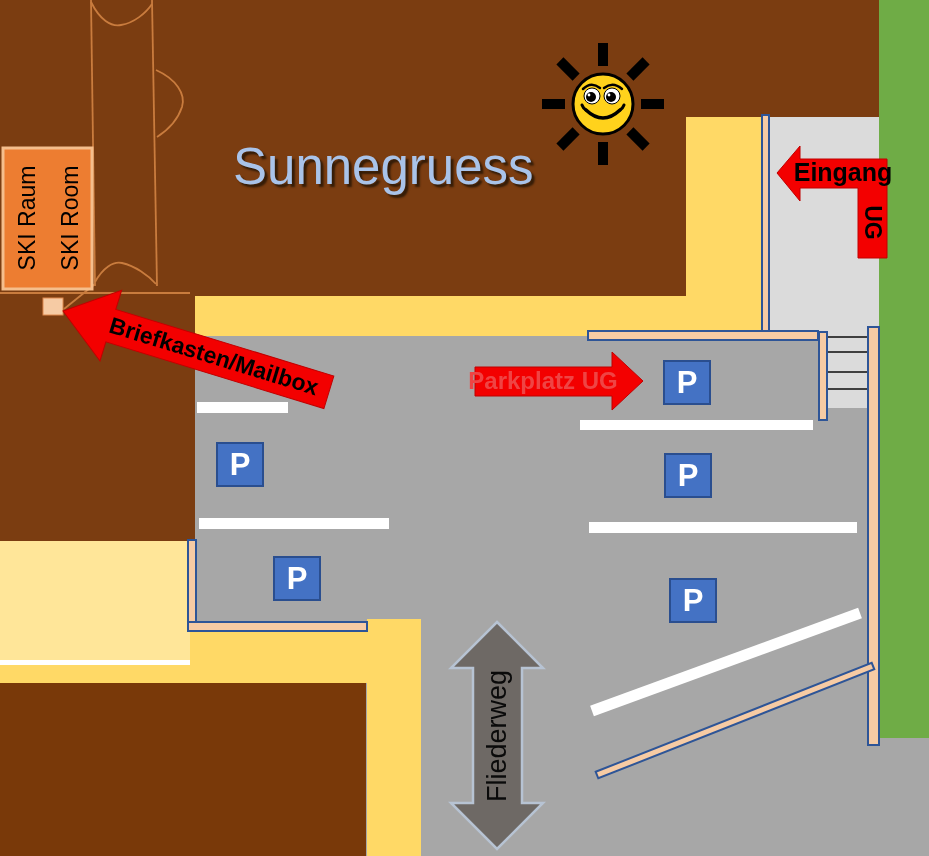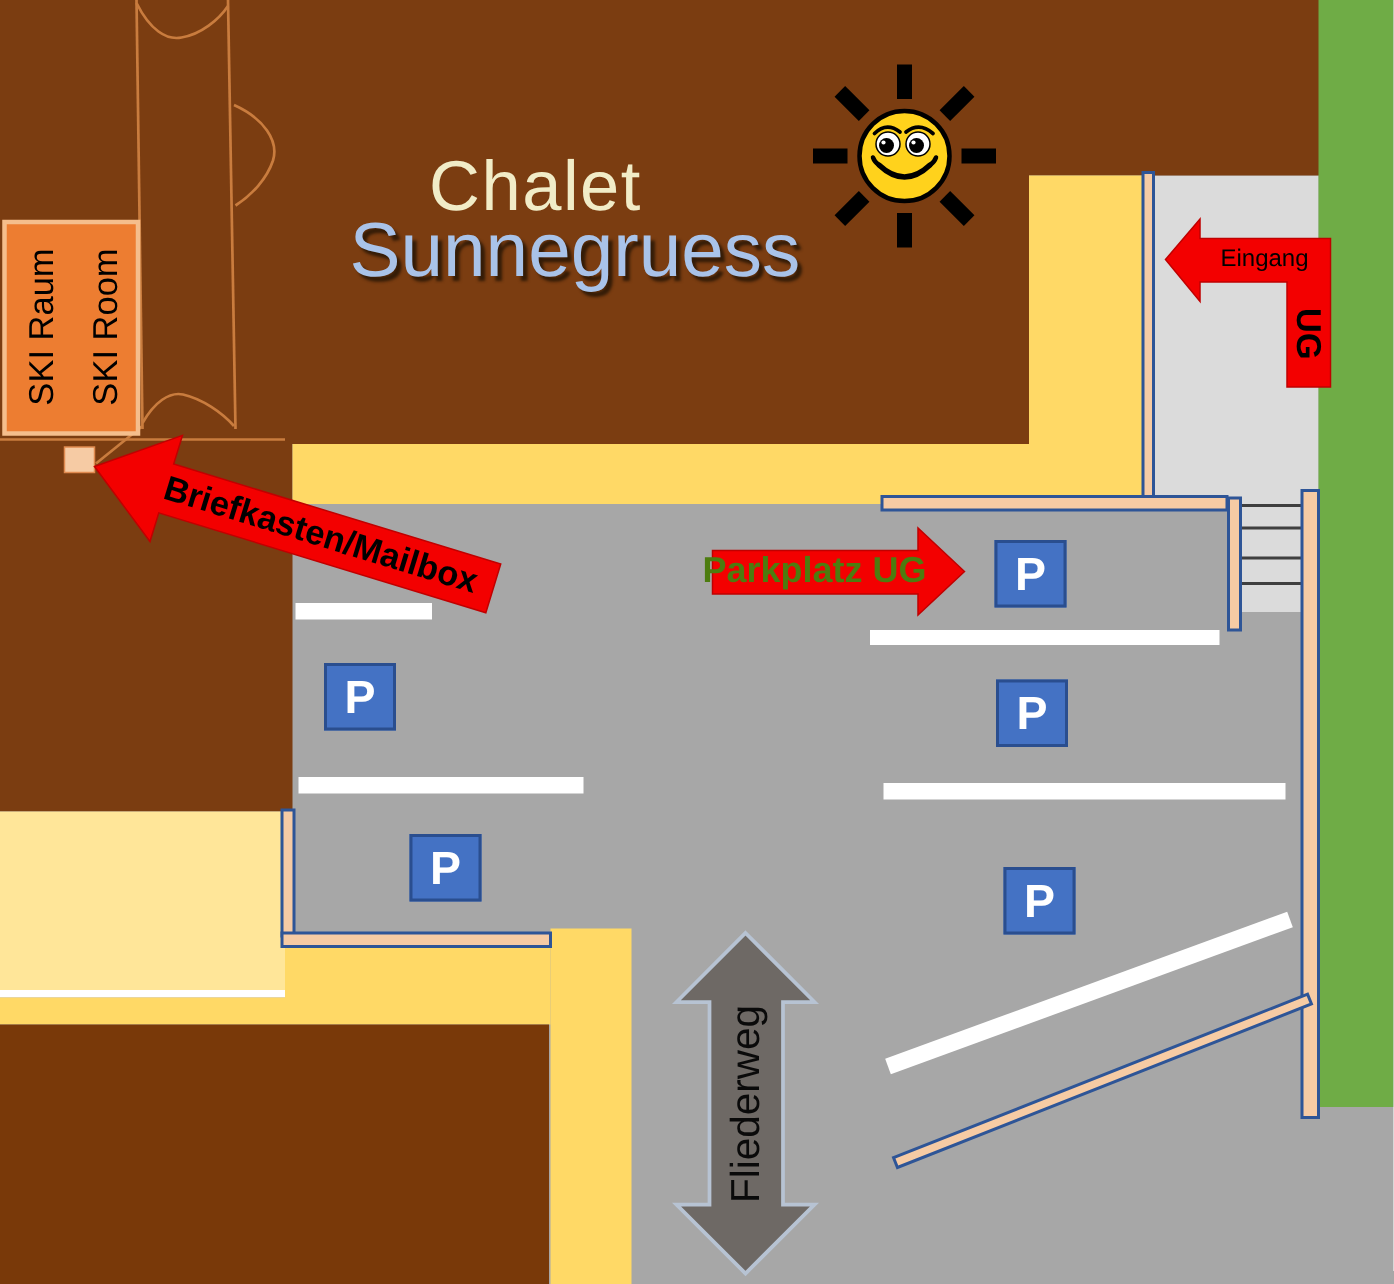--- a/index.html
+++ b/index.html
@@ -32,26 +32,26 @@
   .ski-en{left:0px;top:204px;}
   .mailbox-label{
     left:118px;top:311px;width:210px;height:30px;
     transform:rotate(17deg);transform-origin:0 0;
     display:flex;align-items:center;justify-content:center;
     font-size:23px;font-weight:600;color:#000;
   }
   .parkplatz-label{
     left:476px;top:366px;width:134px;height:30px;
     display:flex;align-items:center;justify-content:center;
-    font-size:24px;font-weight:600;color:#4d7c0f;
+    font-size:24px;font-weight:600;color:#ef4444;
   }
   .eingang-label{
     left:799px;top:158px;width:88px;height:29px;
     display:flex;align-items:center;justify-content:center;
-    font-size:16px;font-weight:400;color:#000;border-radius:13px;
+    font-size:25px;font-weight:700;color:#000;border-radius:13px;
   }
   .ug-label{
     left:832px;top:209px;width:80px;height:27px;
     transform:rotate(90deg);
     display:flex;align-items:center;justify-content:center;
     font-size:23px;font-weight:600;color:#000;
   }
   .street-label{
     left:382px;top:721px;width:230px;height:30px;
     transform:rotate(-90deg);
@@ -164,21 +164,20 @@
         <path d="M1,-16 Q10,-23 19,-15" style="stroke-width:2.5"></path>
         <path d="M-17,6 Q0,22 17,6" style="stroke-width:3.5"></path>
         <path d="M-17,6 Q-20,4 -21,1" style="stroke-width:3"></path>
         <path d="M17,6 Q20,4 21,1" style="stroke-width:3"></path>
       </g>
     </g>
 
     <rect x="3" y="148" width="89" height="141" style="fill:var(--ski_orange,#ED7D31);stroke:var(--ski_border,#F5BE8C);stroke-width:3"></rect>
   </svg>
 
-  <div class="overlay title-line1">Chalet</div>
   <div class="overlay title-line2">Sunnegruess</div>
 
   <div class="overlay rot-label ski-label ski-de">SKI Raum</div>
   <div class="overlay rot-label ski-label ski-en">SKI Room</div>
 
   <div class="overlay mailbox-label">Briefkasten/Mailbox</div>
   <div class="overlay parkplatz-label">Parkplatz UG</div>
   <div class="overlay eingang-label">Eingang</div>
   <div class="overlay rot-label ug-label">UG</div>
   <div class="overlay street-label">Fliederweg</div>

